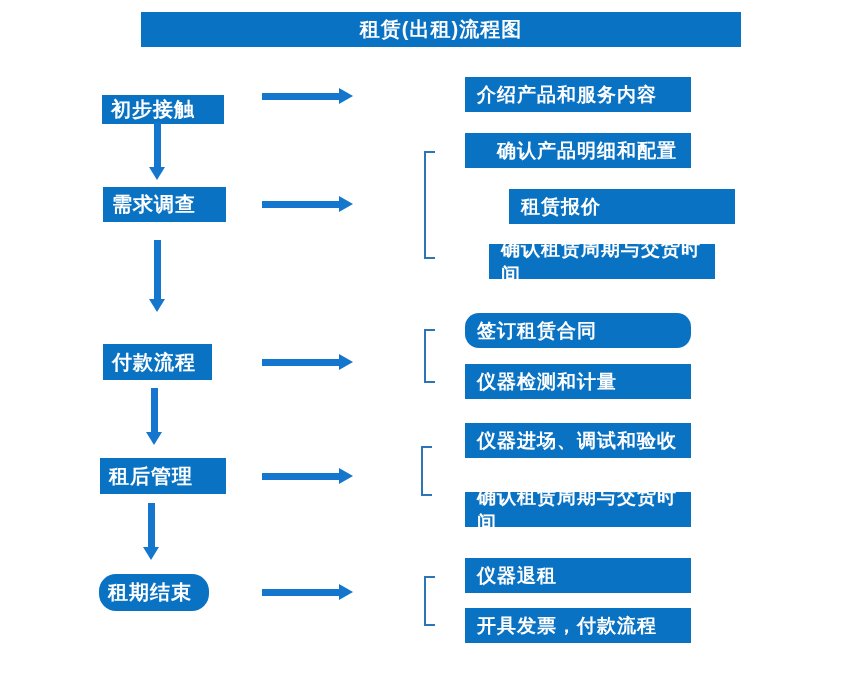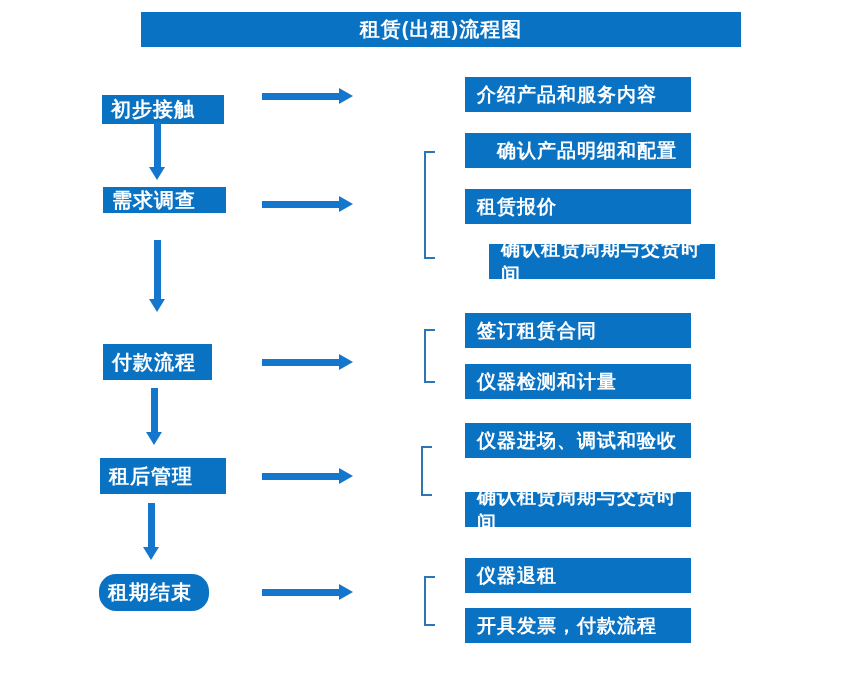--- a/index.html
+++ b/index.html
@@ -96,30 +96,30 @@
   }
 </style>
 </head>
 <body>
 
 <div class="canvas">
 
   <div class="title-bar">租赁(出租)流程图</div>
 
   <div class="step-box" style="left:102px; top:87px;  width:122px; height:29px;margin-top:8px;">初步接触</div>
-  <div class="step-box" style="left:103px; top:187px; width:123px; height:26px;">需求调查</div>
+  <div class="step-box" style="left:103px; top:187px; width:123px; height:35px;">需求调查</div>
   <div class="step-box" style="left:103px; top:344px; width:109px; height:36px;">付款流程</div>
   <div class="step-box" style="left:100px; top:458px; width:126px; height:36px;">租后管理</div>
   <div class="step-box" style="left:99px;  top:574px; width:110px; height:37px;border-radius:17px;">租期结束</div>
 
   <div class="detail-box" style="top:77px;">介绍产品和服务内容</div>
   <div class="detail-box" style="top:133px;padding-left:32px;">确认产品明细和配置</div>
-  <div class="detail-box" style="top:189px;">租赁报价</div>
+  <div class="detail-box" style="top:189px;margin-left:44px;">租赁报价</div>
   <div class="detail-box" style="top:244px;margin-left:24px;">确认租赁周期与交货时间</div>
-  <div class="detail-box" style="top:313px;">签订租赁合同</div>
+  <div class="detail-box" style="top:313px;border-radius:14px;">签订租赁合同</div>
   <div class="detail-box" style="top:364px;padding-left:12px;">仪器检测和计量</div>
   <div class="detail-box" style="top:423px;">仪器进场、调试和验收</div>
   <div class="detail-box" style="top:492px;">确认租赁周期与交货时间</div>
   <div class="detail-box" style="top:558px;">仪器退租</div>
   <div class="detail-box" style="top:608px;">开具发票，付款流程</div>
 
   <div class="harrow" style="top:88px;">
       <span class="shaft"></span>
       <span class="head"></span>
     </div>

